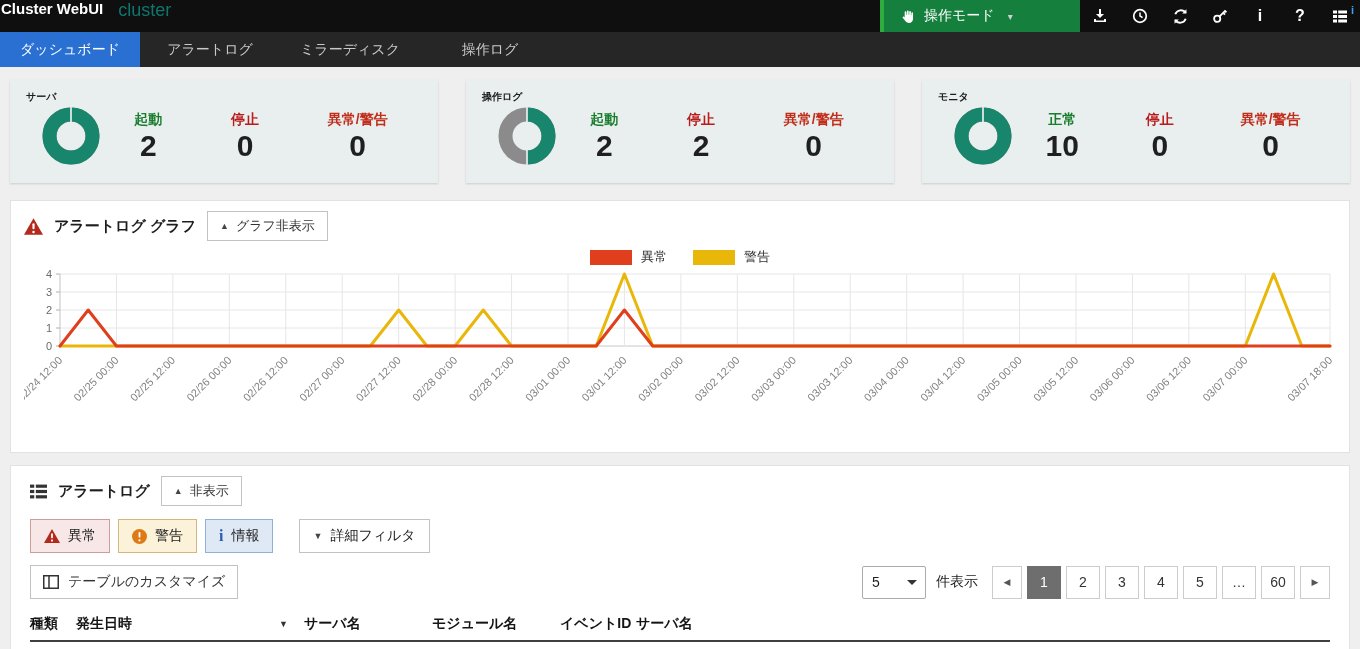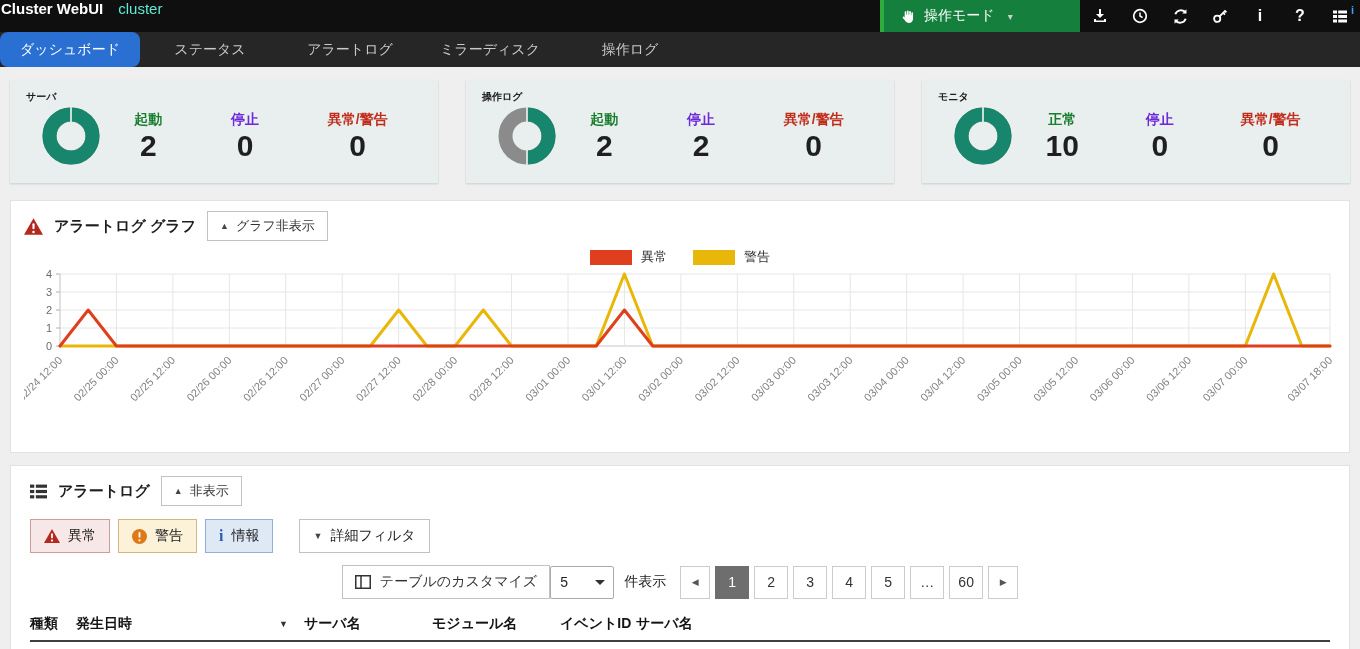--- a/index.html
+++ b/index.html
@@ -7,45 +7,45 @@
   body {
     width:1360px; height:649px; overflow:hidden;
     background:#efefef;
     font-family:"Liberation Sans","DejaVu Sans",sans-serif;
     color:#1f1f1f;
   }
   
   .topbar { height:32px; background:#0f0f0f; display:flex; align-items:stretch; }
   .brand { display:flex; align-items:flex-start; padding-left:1px; gap:15px; }
   .brand-title { color:#fff; font-weight:bold; font-size:15px; }
-  .brand-cluster { color:#5eead4; font-size:15px; }
+  .brand-cluster { color:#0f766e; font-size:18px; }
   .topbar-spacer { flex:1; }
   .mode-btn { border-left:4px solid #2fae3e; background:#15803d; display:flex; align-items:center;
               gap:9px; padding:0 16px; width:200px; color:#fff; font-size:14px; cursor:pointer; }
   .mode-caret { font-size:10px; color:#cfcfcf; margin-left:4px; }
   .top-icons { display:flex; }
   .icon-btn { width:40px; display:flex; align-items:center; justify-content:center; cursor:pointer; color:#fff; }
   .glyph-b { color:#fff; font-weight:bold; font-size:16px; }
   .tbl-info-wrap { position:relative; display:inline-flex; }
   .tbl-info-i { position:absolute; top:-5px; right:-6px; color:#3f9ef8; font-weight:bold; font-size:11px; }
   
   .navtabs { height:35px; background:#262626; display:flex; }
   .tab { min-width:140px; display:flex; align-items:center; justify-content:center;
-         color:#c9c9c9; font-size:14px; cursor:pointer; padding:0 8px;border-radius:8px; }
+         color:#c9c9c9; font-size:14px; cursor:pointer; padding:0 8px; }
   .tab.active { background:#2a70d2; color:#fff; }
   
   .cards { display:flex; gap:28px; margin:13px 10px 0; }
   .card { flex:1; background:#e8efee; box-shadow:0 1px 2px rgba(0,0,0,.15); padding:10px 16px 10px; height:103px; }
   .card-title { font-size:10px; font-weight:bold; color:#1d1d1d; }
   .card-row { display:flex; align-items:center; margin-top:3px; }
   .donut { width:58px; height:58px; margin-left:16px; flex:none; }
   .stats { flex:1; display:flex; justify-content:space-around; text-align:center; }
   .stat-label { font-size:14px; font-weight:bold; }
   .stat-ok .stat-label { color:#1a7e2e; }
-  .stat-stop .stat-label { color:#6d28d9; }
+  .stat-stop .stat-label { color:#b91c1c; }
   .stat-err .stat-label { color:#c22e1c; }
   .stat-value { font-size:30px; font-weight:bold; color:#1f1f1f; line-height:1.05; margin-top:1px; }
   
   .panel { background:#fff; border:1px solid #e2e2e2; margin:0 10px; }
   .panel-graph { margin-top:17px; height:253px; padding:10px 13px; }
   .panel-log { margin-top:12px; height:200px; padding:10px 19px; }
   .panel-head { display:flex; align-items:center; gap:11px; }
   .panel-title { font-size:15px; font-weight:bold; color:#1d1d1d; }
   .btn { display:inline-flex; align-items:center; gap:7px; background:#fff; border:1px solid #c2c2c2;
          color:#333; font-size:13px; padding:0 12px; height:30px; cursor:pointer; }
@@ -56,21 +56,21 @@
   .swatch { width:42px; height:15px; }
   
   .filters { display:flex; align-items:center; gap:8px; margin-top:13px; }
   .fbtn { display:inline-flex; align-items:center; gap:8px; height:34px; padding:0 13px;
           font-size:14px; color:#222; border:1px solid; background:#fff; cursor:pointer; }
   .f-error { background:#f7e7e6; border-color:#d09c99; }
   .f-warn  { background:#fbf2d9; border-color:#d3b87e; }
   .f-info  { background:#dfe9f6; border-color:#8fb0d8; }
   .f-detail{ background:#fff; border-color:#c2c2c2; margin-left:18px; }
   .i-blue { color:#2a5db0; font-weight:bold; font-size:16px; font-family:"Liberation Serif","DejaVu Serif",serif; }
-  .row3 { display:flex; justify-content:center; align-items:center; margin-top:12px; }
+  .row3 { display:flex; justify-content:space-between; align-items:center; margin-top:12px; }
   .btn-34 { height:34px; font-size:14px; gap:9px; }
   .pager-zone { display:flex; align-items:center; gap:10px; }
   .select { width:64px; height:33px; border:1px solid #ababab; border-radius:2px; display:flex;
             align-items:center; padding:0 9px; font-size:14px; background:#fff; position:relative; cursor:pointer; }
   .select:after { content:""; position:absolute; right:8px; top:13px; border:5px solid transparent; border-top-color:#333; }
   .size-suffix { font-size:14px; color:#222; }
   .pages { display:flex; gap:5px; margin-left:4px; }
   .pg { min-width:34px; height:33px; border:1px solid #ccc; background:#fff; display:flex; align-items:center;
         justify-content:center; font-size:14px; color:#333; cursor:pointer; padding:0 6px; }
   .pg.active { background:#6e6e6e; border-color:#6e6e6e; color:#fff; }
@@ -158,21 +158,20 @@
             </g>
           </svg>
         <span class="tbl-info-i">i</span>
       </span>
     </div>
   </div>
 </div>
 
 <div class="navtabs">
   <div class="tab active">ダッシュボード</div>
-  <div class="tab">ステータス</div>
   <div class="tab">アラートログ</div>
   <div class="tab">ミラーディスク</div>
   <div class="tab">操作ログ</div>
 </div>
 
 <div class="cards">
 
   <div class="card">
     <div class="card-title">サーバ</div>
     <div class="card-row">

